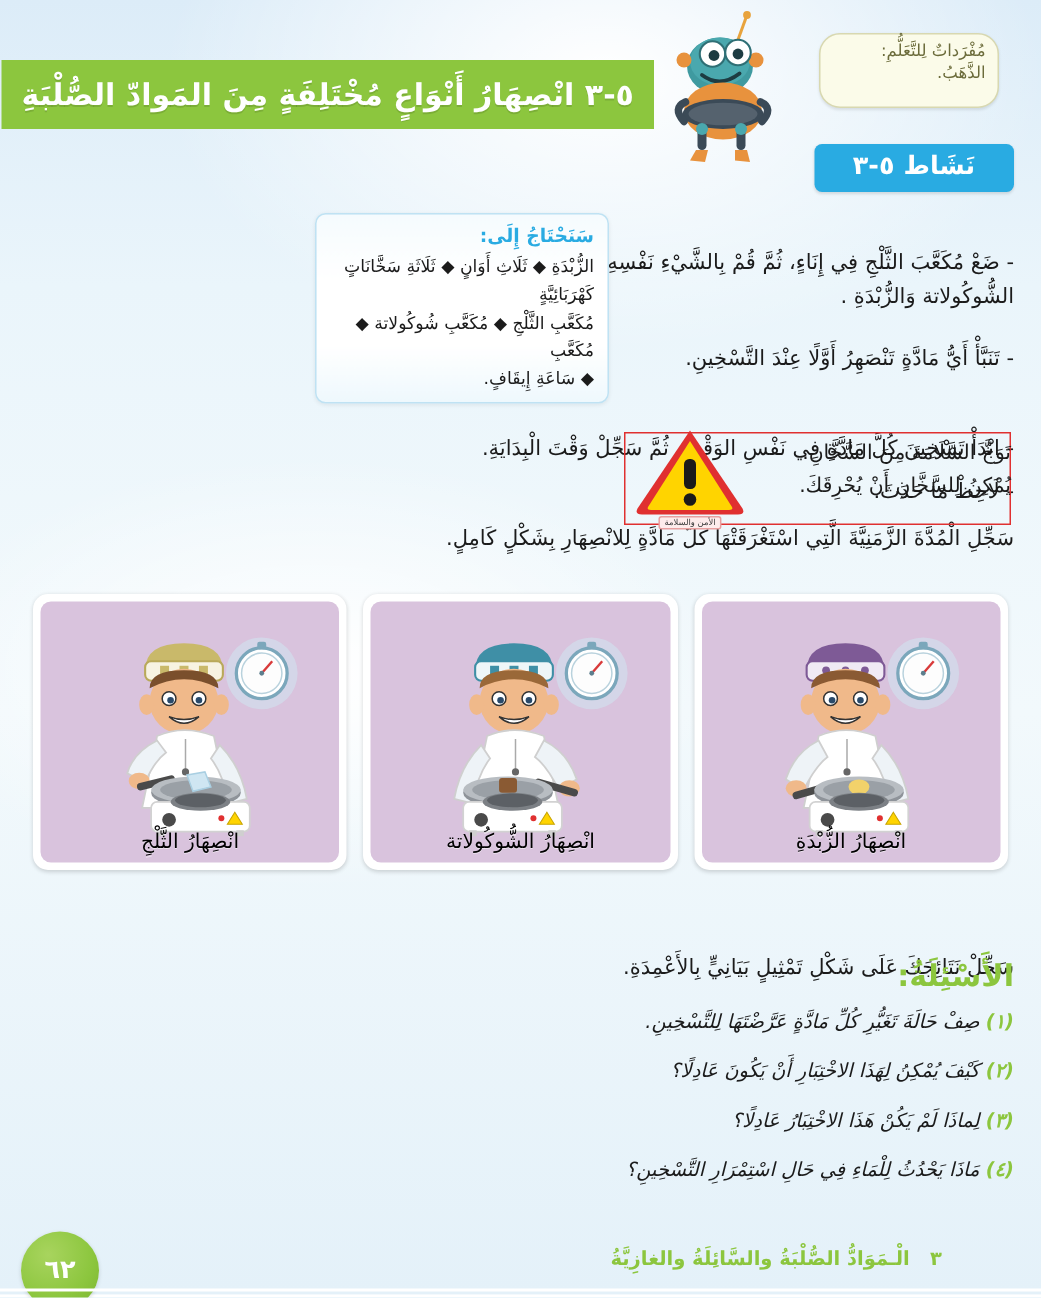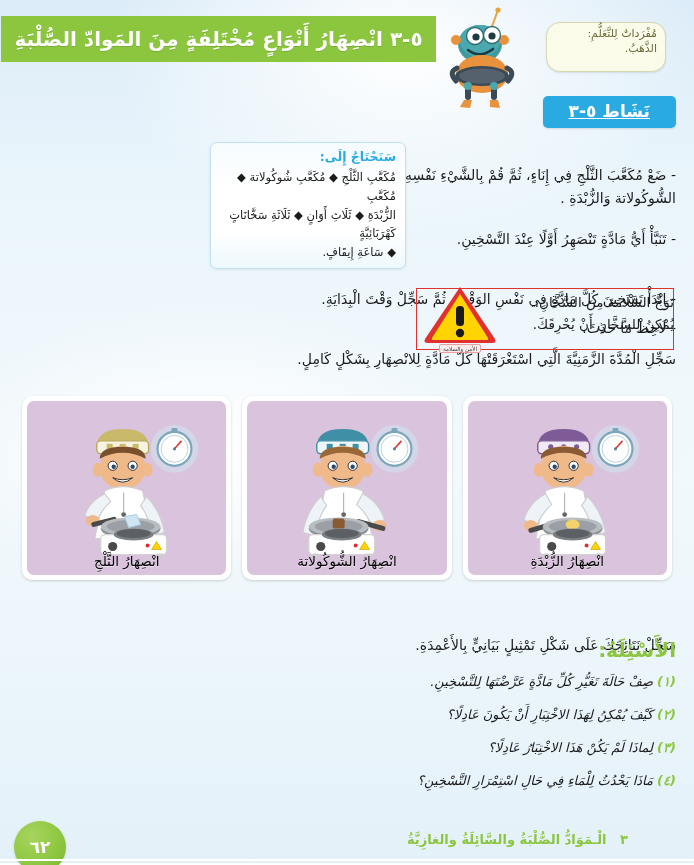--- a/index.html
+++ b/index.html
@@ -15,21 +15,21 @@
     background:
       radial-gradient(ellipse 420px 260px at 58% 6%, #ffffff 0%, rgba(255,255,255,0) 70%),
       radial-gradient(ellipse 380px 200px at 30% 52%, #ffffff 0%, rgba(255,255,255,0) 72%),
       linear-gradient(180deg,#dcecf8 0%,#eaf5fb 22%,#f2f9fc 55%,#e4f1f9 100%);
     border-bottom:2px solid #ffffff;
   }
 
   
   .header{position:absolute;top:0;left:0;right:0;height:92px;}
   .title-bar{
-    position:absolute;right:258px;left:1px;top:16px;height:46px;
+    position:absolute;right:258px;left:1px;top:40px;height:46px;
     background:#8cc63e;
     display:flex;align-items:center;justify-content:center;
   }
   .title-bar .t{
     color:#ffffff;font-size:20px;font-weight:bold;
     letter-spacing:0px;white-space:nowrap;
     text-shadow:0 1px 0 rgba(0,0,0,.12);
   }
   .vocab-box{
     position:absolute;right:28px;top:22px;width:120px;height:50px;
@@ -49,21 +49,20 @@
 
   
   .activity{
     position:absolute;right:18px;top:96px;
     background:#29abe2;color:#fff;
     font-size:17px;font-weight:bold;
     padding:5px 26px 7px 26px;
     border-radius:5px;
     box-shadow:0 1px 2px rgba(0,0,0,.12);
     white-space:nowrap;
-    text-decoration:underline;
   }
 
   
   .subtitle{
     position:absolute;right:18px;top:138px;width:282px;
     color:#29abe2;font-size:14.5px;font-weight:bold;text-align:right;
     line-height:1.5;
   }
   .step-wide-wrap{
     position:absolute;right:18px;width:404px;
@@ -220,22 +219,22 @@
 
 
   <div class="step-wide-wrap s1">- ضَعْ مُكَعَّبَ الثَّلْجِ فِي إِنَاءٍ، ثُمَّ قُمْ بِالشَّيْءِ نَفْسِهِ مَعَ الشُّوكُولاتة وَالزُّبْدَةِ .</div>
   <div class="step-wide-wrap s2">- تَنَبَّأْ أَيُّ مَادَّةٍ تَنْصَهِرُ أَوَّلًا عِنْدَ التَّسْخِينِ.</div>
   <div class="step-wide-wrap s3">- ابْدَأْ تَسْخِينَ كُلَّ مَادَّةٍ فِي نَفْسِ الوَقْتِ، ثُمَّ سَجِّلْ وَقْتَ الْبِدَايَةِ.</div>
   <div class="step-wide-wrap s4">- لَاحِظْ مَا حَدَثَ.</div>
   <div class="step-wide-wrap s5">سَجِّلِ الْمُدَّةَ الزَّمَنِيَّةَ الَّتِي اسْتَغْرَقَتْهَا كُلُّ مَادَّةٍ لِلانْصِهَارِ بِشَكْلٍ كَامِلٍ.</div>
 
   <div class="materials">
     <div class="need">سَنَحْتَاجُ إِلَى:</div>
+    <div class="list">الزُّبْدَةِ ◆ ثَلَاثِ أَوَانٍ ◆ ثَلَاثَةِ سَخَّانَاتٍ كَهْرَبَائِيَّةٍ</div>
     <div class="list">مُكَعَّبِ الثَّلْجِ ◆ مُكَعَّبِ شُوكُولاتة ◆ مُكَعَّبِ</div>
-    <div class="list">الزُّبْدَةِ ◆ ثَلَاثِ أَوَانٍ ◆ ثَلَاثَةِ سَخَّانَاتٍ كَهْرَبَائِيَّةٍ</div>
     <div class="list">◆ سَاعَةِ إِيقَافٍ.</div>
   </div>
 
   <div class="safety"></div>
   <div class="safety-text">
     <div>تَوَخَّ السَّلَامَةَ مِنَ السَّخَّانِ.</div>
     <div>يُمْكِنُ لِلسَّخَّانِ أَنْ يُحْرِقَكَ.</div>
   </div>
   <div class="warn">
     <svg viewBox="0 0 76 62" width="76" height="62">

